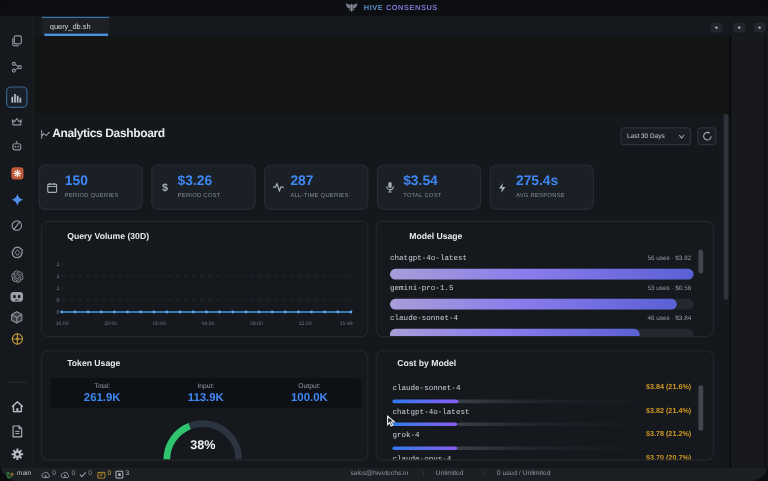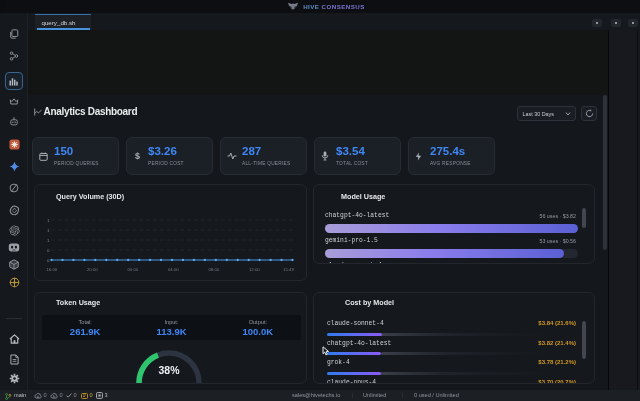--- a/index.html
+++ b/index.html
@@ -1,18 +1,18 @@
 <!DOCTYPE html>
 <html><head>
 <meta charset="utf-8">
 <style>
   html,body{margin:0;padding:0;background:#0b0d10;}
   *{box-sizing:border-box;}
   #app{position:relative;width:640px;height:401px;background:#0b0d10;overflow:hidden;
-       font-family:"Liberation Sans",sans-serif;}
+       font-family:"Liberation Sans",sans-serif;border-radius:15px;}
   .abs{position:absolute;}
   
   #titlebar{position:absolute;left:0;top:0;width:640px;height:13px;background:#0c0e12;
     display:flex;align-items:center;justify-content:center;gap:4px;transform:translateX(6px);}
   #titlebar .t{font-size:6.2px;font-weight:bold;letter-spacing:0.45px;}
   
   #sidebar{position:absolute;left:0;top:13px;width:28px;height:377px;background:#15181c;border-right:1px solid #1d2025;}
   .sic{position:absolute;left:0;width:28px;display:flex;justify-content:center;}
   
   #tabbar{position:absolute;left:28px;top:13px;width:612px;height:17px;background:#15181c;}
@@ -328,21 +328,21 @@
         <text x="16.8" y="85.5" font-size="4.3" fill="#737a84" text-anchor="middle" font-family="Liberation Sans">16:00</text>
         <text x="57.3" y="85.5" font-size="4.3" fill="#737a84" text-anchor="middle" font-family="Liberation Sans">20:00</text>
         <text x="97.8" y="85.5" font-size="4.3" fill="#737a84" text-anchor="middle" font-family="Liberation Sans">00:00</text>
         <text x="138.3" y="85.5" font-size="4.3" fill="#737a84" text-anchor="middle" font-family="Liberation Sans">04:00</text>
         <text x="178.8" y="85.5" font-size="4.3" fill="#737a84" text-anchor="middle" font-family="Liberation Sans">08:00</text>
         <text x="219.3" y="85.5" font-size="4.3" fill="#737a84" text-anchor="middle" font-family="Liberation Sans">12:00</text>
         <text x="253.5" y="85.5" font-size="4.3" fill="#737a84" text-anchor="middle" font-family="Liberation Sans">15:49</text>
       </svg>
     </div>
 
-    <div class="card" id="mu" style="left:285px;top:89px;width:282px;height:80px;">
+    <div class="card" id="mu" style="left:285px;top:89px;width:282px;height:97px;">
       <div class="ctitle" style="left:11px;top:7px;">Model Usage</div>
       <div class="mname" style="left:11px;top:26.5px;">chatgpt-4o-latest</div>
       <div class="muse" style="top:27.5px;">56 uses · $3.82</div>
       <div class="mtrack" style="top:39px;"></div>
         <div class="mbar" style="top:39px;width:253px;"></div>
       <div class="mname" style="left:11px;top:51.5px;">gemini-pro-1.5</div>
       <div class="muse" style="top:52.5px;">53 uses · $0.56</div>
       <div class="mtrack" style="top:64px;"></div>
         <div class="mbar" style="top:64px;width:239px;"></div>
       <div class="mname" style="left:11px;top:76.5px;">claude-sonnet-4</div>
@@ -369,21 +369,21 @@
           </div>
       </div>
       <svg width="273" height="92" viewBox="0 0 273 92" style="position:absolute;left:0;top:0;">
         <path d="M 104 90 A 30 30 0 0 1 164 90" stroke="#2b3440" stroke-width="5.5" fill="none"></path>
         <path d="M 104 90 A 30 30 0 0 1 122.97 62.1" stroke="#2fc56f" stroke-width="5.5" fill="none"></path>
         <text x="134" y="81" font-size="10.5" font-weight="bold" fill="#eef1f4" text-anchor="middle" font-family="Liberation Sans">38%</text>
       </svg>
     </div>
 
     <div class="card" id="cm" style="left:285px;top:197px;width:282px;height:92px;">
-      <div class="ctitle" style="left:15px;top:5px;">Cost by Model</div>
+      <div class="ctitle" style="left:1px;top:5px;">Cost by Model</div>
       <div class="mname" style="left:13px;top:27px;">claude-sonnet-4</div>
       <div class="cval" style="top:27px;">$3.84 (21.6%)</div>
       <div class="cbar" style="top:39.5px;">
           <div class="ghost" style="left:54px"></div>
           <div class="fill" style="width:54.6px"></div>
         </div>
       <div class="mname" style="left:13px;top:46.5px;">chatgpt-4o-latest</div>
       <div class="cval" style="top:46.5px;">$3.82 (21.4%)</div>
       <div class="cbar" style="top:59px;">
           <div class="ghost" style="left:53.5px"></div>

